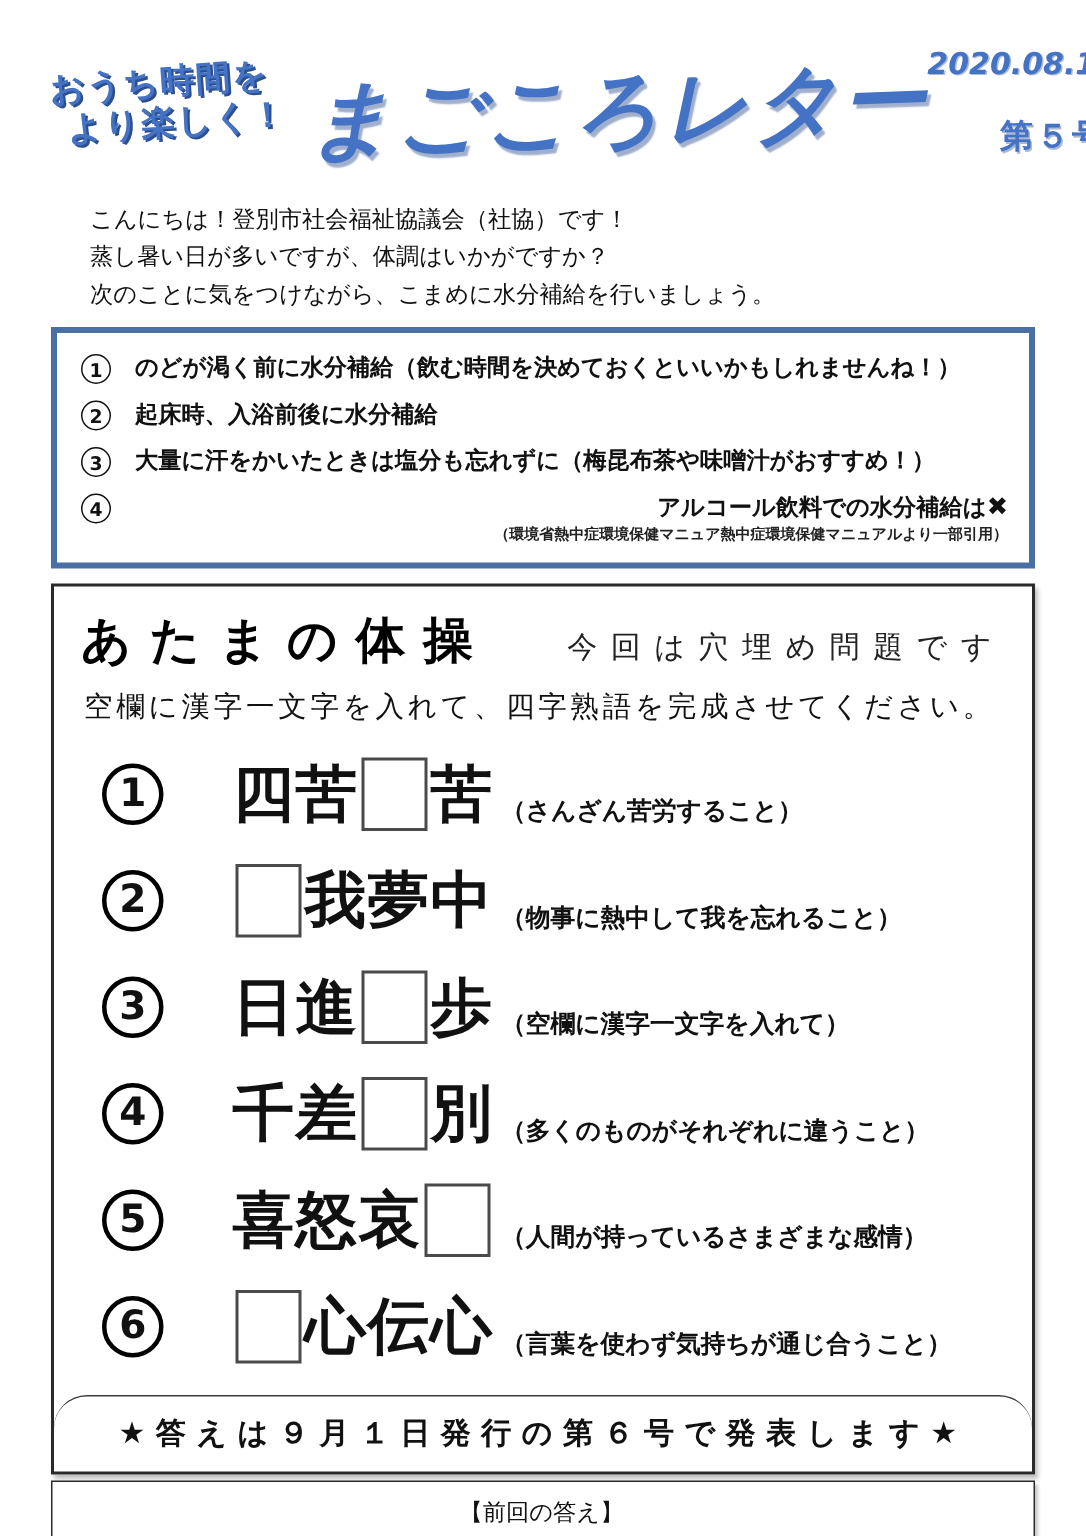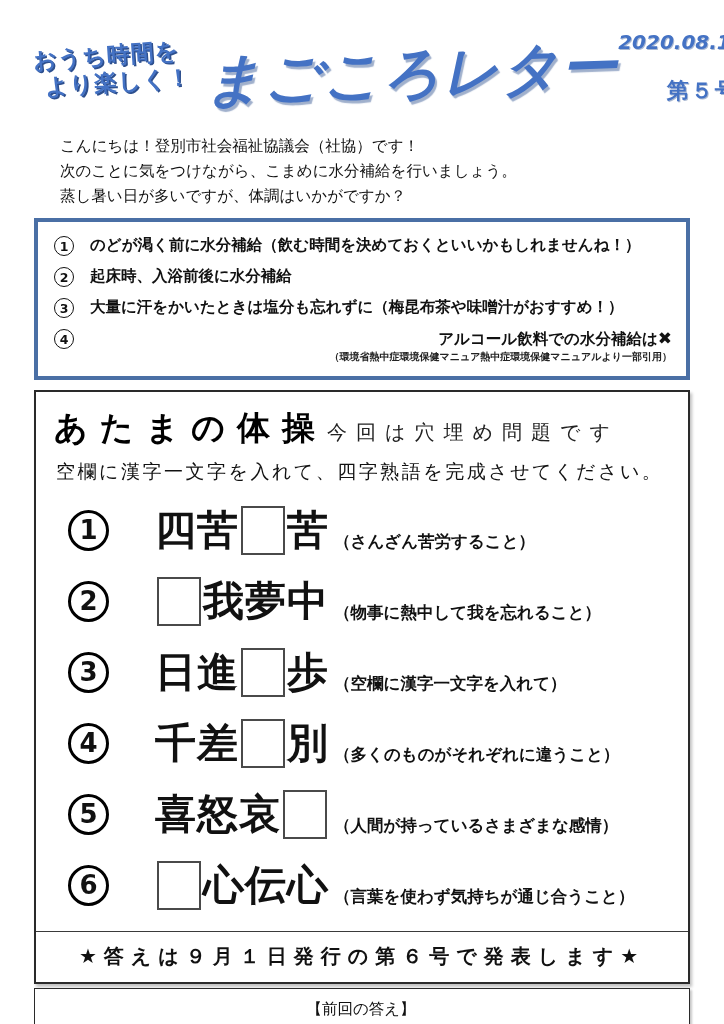--- a/index.html
+++ b/index.html
@@ -42,38 +42,38 @@
     display:flex; align-items:center; justify-content:center;
     font-size:12.5px; font-weight:700; margin-right:16px; margin-top:1px;
   }
   .tip-text { white-space:nowrap; }
   .tip-cross { font-size:17px; font-weight:900; }
   .tip-last-wrap { display:flex; width:100%; align-items:flex-end;flex-direction:column; }
   .source-note { margin-left:auto; font-size:10px; font-weight:700; color:#222; white-space:nowrap; padding-bottom:1px; }
 
   
   .quiz-box { margin-top:10px; border:2px solid #2a2a2a; box-shadow:2px 3px 3px #c0c0c0; background:#fff; }
-  .quiz-head { display:flex; align-items:baseline; padding:14px 18px 0 18px; }
+  .quiz-head { display:flex; align-items:baseline; padding:14px 18px 0 18px;justify-content:space-between; }
   .quiz-title { font-size:33px; font-weight:900; letter-spacing:12px; color:#000; white-space:nowrap; }
   .quiz-subtitle { font-size:20px; font-weight:500; letter-spacing:9px; color:#222; white-space:nowrap; }
   .quiz-instruction { padding:8px 18px 0 20px; font-size:19px; font-weight:500; letter-spacing:2.5px; color:#111; white-space:nowrap; }
   .quiz-items { padding:20px 8px 0 32px; }
   .quiz-row { display:flex; align-items:center; margin-bottom:21px; height:50px; }
   .circle-num {
     flex:0 0 auto; width:41px; height:41px; border:3px solid #000; border-radius:50%;
     display:flex; align-items:center; justify-content:center;
     font-size:26px; font-weight:700; margin-right:46px;
   }
   .idiom { display:flex; align-items:center; font-size:41px; font-weight:900; letter-spacing:1px; white-space:nowrap; }
   .blank-box { display:inline-block; width:44px; height:49px; border:2.5px solid #4a4a4a; background:#fff; margin:0 2px; }
   .hint { font-size:16.5px; font-weight:700; margin-left:5px; white-space:nowrap; transform:translateY(12px); }
   .answer-note {
     border-top:1.5px solid #3a3a3a; margin-top:2px;
     text-align:center; padding:11px 0 12px 0;
-    font-size:20px; font-weight:600; letter-spacing:7px; white-space:nowrap;
+    font-size:20px; font-weight:600; letter-spacing:7px; white-space:nowrap;border-radius:22px;
   }
 
   
   .prev-box { border:1.5px solid #2a2a2a; margin-top:4px; padding:10px 16px 12px 14px; box-shadow:2px 2px 2px #c8c8c8; }
   .prev-title { font-size:15.5px; font-weight:400;text-align:center; }
   .prev-row { display:flex; align-items:center; margin-top:10px; font-size:15px; font-weight:700; }
   .prev-answer { display:flex; align-items:center; margin-right:34px; }
   .prev-answer .circle-sm { margin-right:12px; margin-top:0; }
 </style>
 </head>
@@ -88,22 +88,22 @@
     </div>
     <div class="main-title">まごころレター</div>
     <div class="issue-info">
       <div class="issue-date">2020.08.15</div>
       <div class="issue-no">第５号</div>
     </div>
   </div>
 
   <div class="intro">
     <div>こんにちは！登別市社会福祉協議会（社協）です！</div>
+    <div>蒸し暑い日が多いですが、体調はいかがですか？</div>
     <div>次のことに気をつけながら、こまめに水分補給を行いましょう。</div>
-    <div>蒸し暑い日が多いですが、体調はいかがですか？</div>
   </div>
 
   <div class="tips-box">
     <div class="tip-row">
       <span class="circle-sm">1</span>
       <span class="tip-text">のどが渇く前に水分補給（飲む時間を決めておくといいかもしれませんね！）</span>
     </div>
     <div class="tip-row">
       <span class="circle-sm">2</span>
       <span class="tip-text">起床時、入浴前後に水分補給</span>

